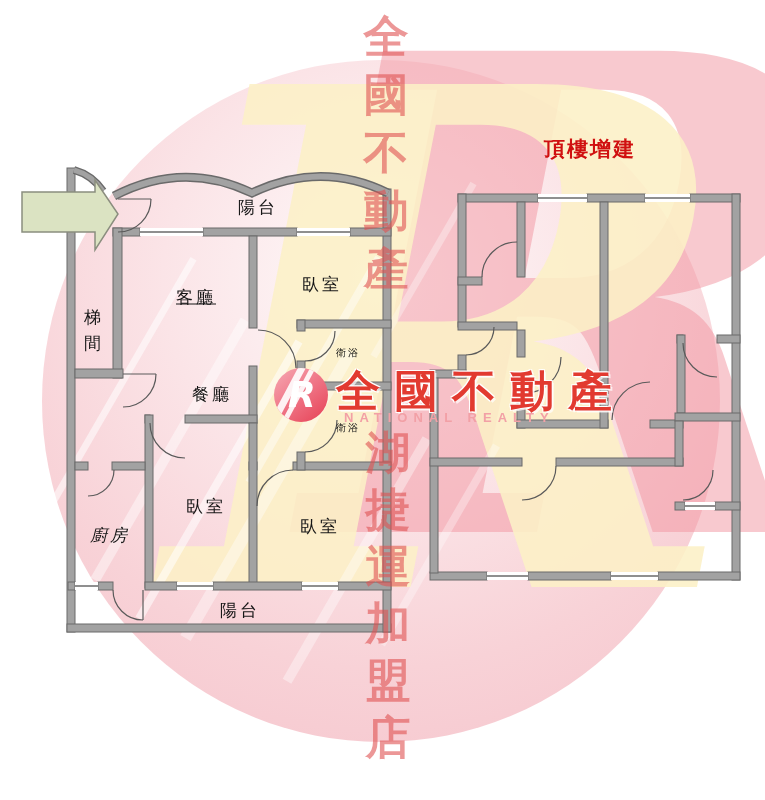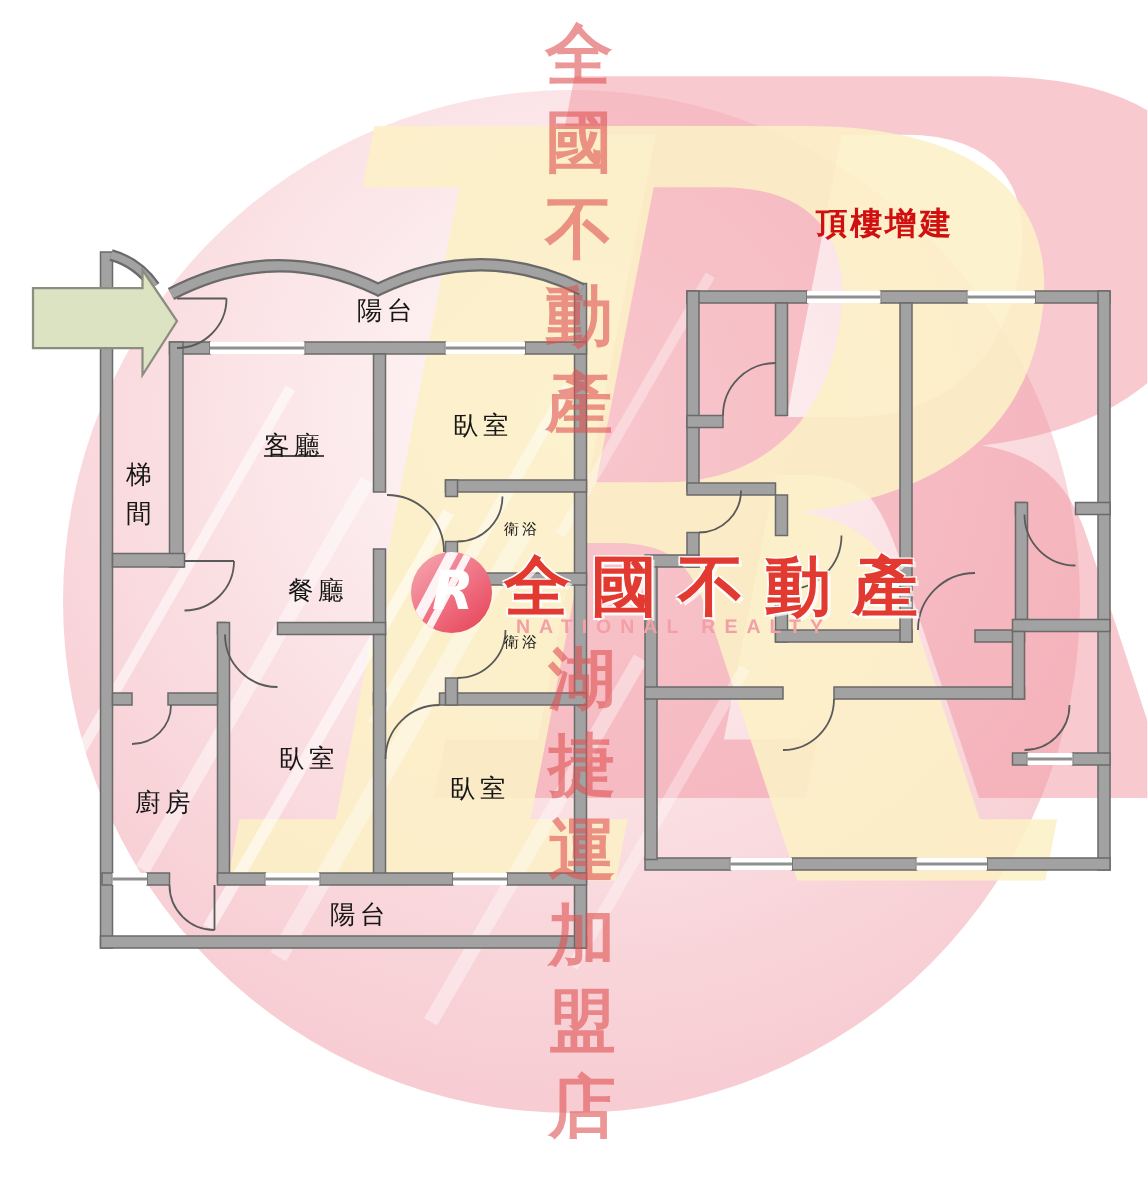--- a/index.html
+++ b/index.html
@@ -217,21 +217,21 @@
     </g>
   </svg>
 
   <div class="room-label" style="left:258px;top:207px;">陽台</div>
   <div class="room-label vert" style="left:95px;top:330px;">梯間</div>
   <div class="room-label" style="left:196px;top:297px;text-decoration:underline;">客廳</div>
   <div class="room-label" style="left:322px;top:284px;">臥室</div>
   <div class="room-label small" style="left:348px;top:353px;">衛浴</div>
   <div class="room-label" style="left:184px;top:394px;margin-left:28px;">餐廳</div>
   <div class="room-label small" style="left:348px;top:428px;">衛浴</div>
-  <div class="room-label" style="left:110px;top:535px;">廚房</div>
+  <div class="room-label" style="left:110px;top:535px;font-style:italic;">廚房</div>
   <div class="room-label" style="left:206px;top:506px;">臥室</div>
   <div class="room-label" style="left:320px;top:526px;">臥室</div>
   <div class="room-label" style="left:240px;top:610px;">陽台</div>
 
   <div class="plan-title" style="left:544px;top:135px;">頂樓增建</div>
 
   <div class="wm-col" id="wm-col-top" style="left:361px;top:8px;">全國不動產</div>
   <div class="wm-col" id="wm-col-bottom" style="left:363px;top:424px;">湖捷運加盟店</div>
 
   <div id="logo">

